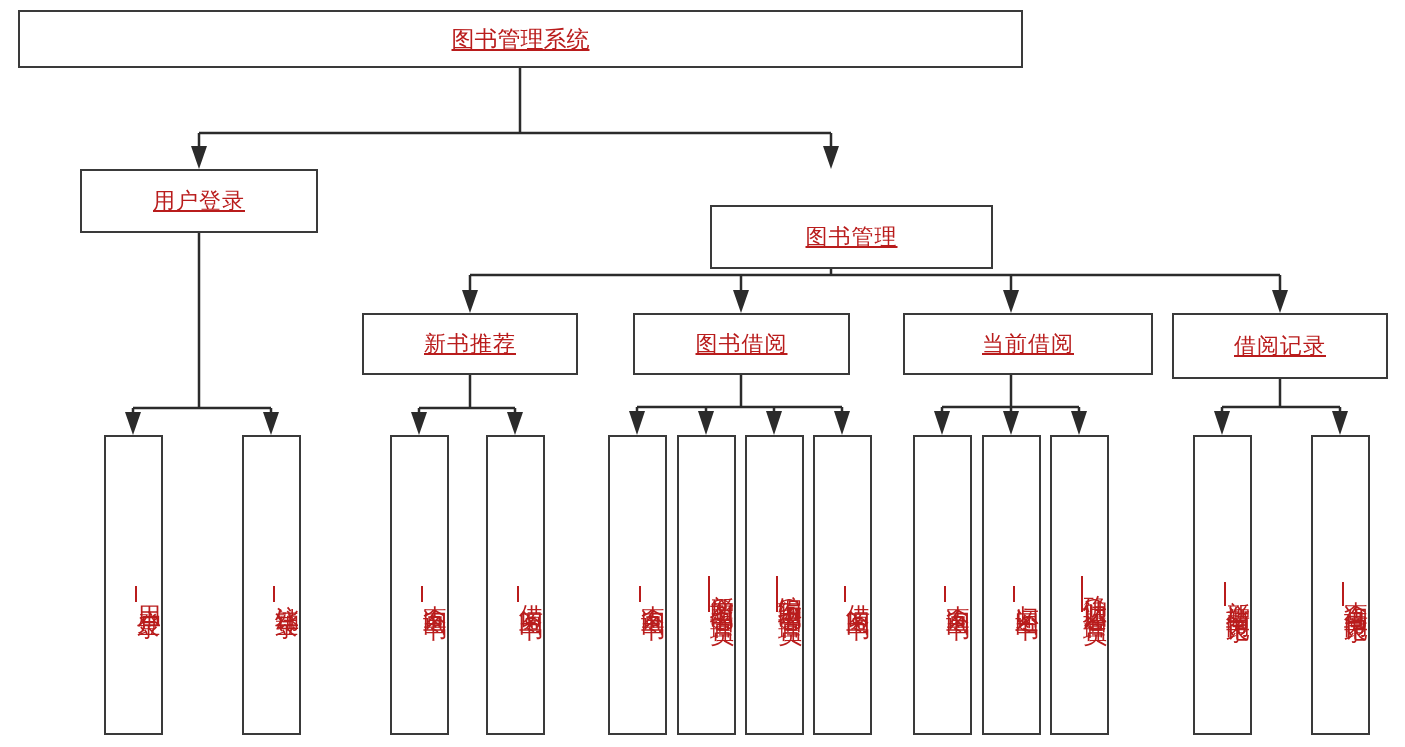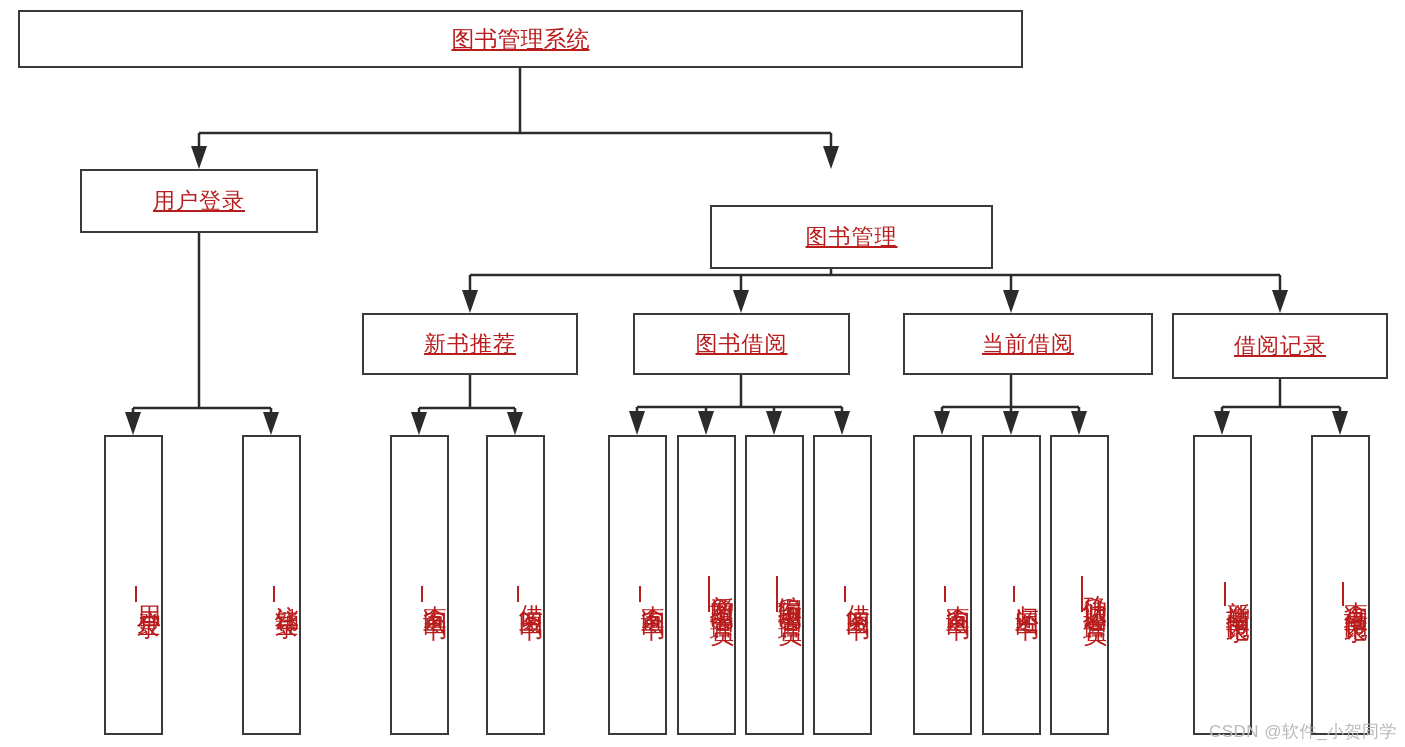--- a/index.html
+++ b/index.html
@@ -170,14 +170,13 @@
     <span class="lbl">确认归还（管理员）</span>
   </div>
 
   <div class="node leaf" style="left:1193px;top:435px;width:59px;height:300px;">
     <span class="lbl">新增借阅记录</span>
   </div>
   <div class="node leaf" style="left:1311px;top:435px;width:59px;height:300px;">
     <span class="lbl">查询借阅记录</span>
   </div>
 
-  <div id="watermark">CSDN @软件_小贺同学</div>
 </div>
 
 </body></html>

